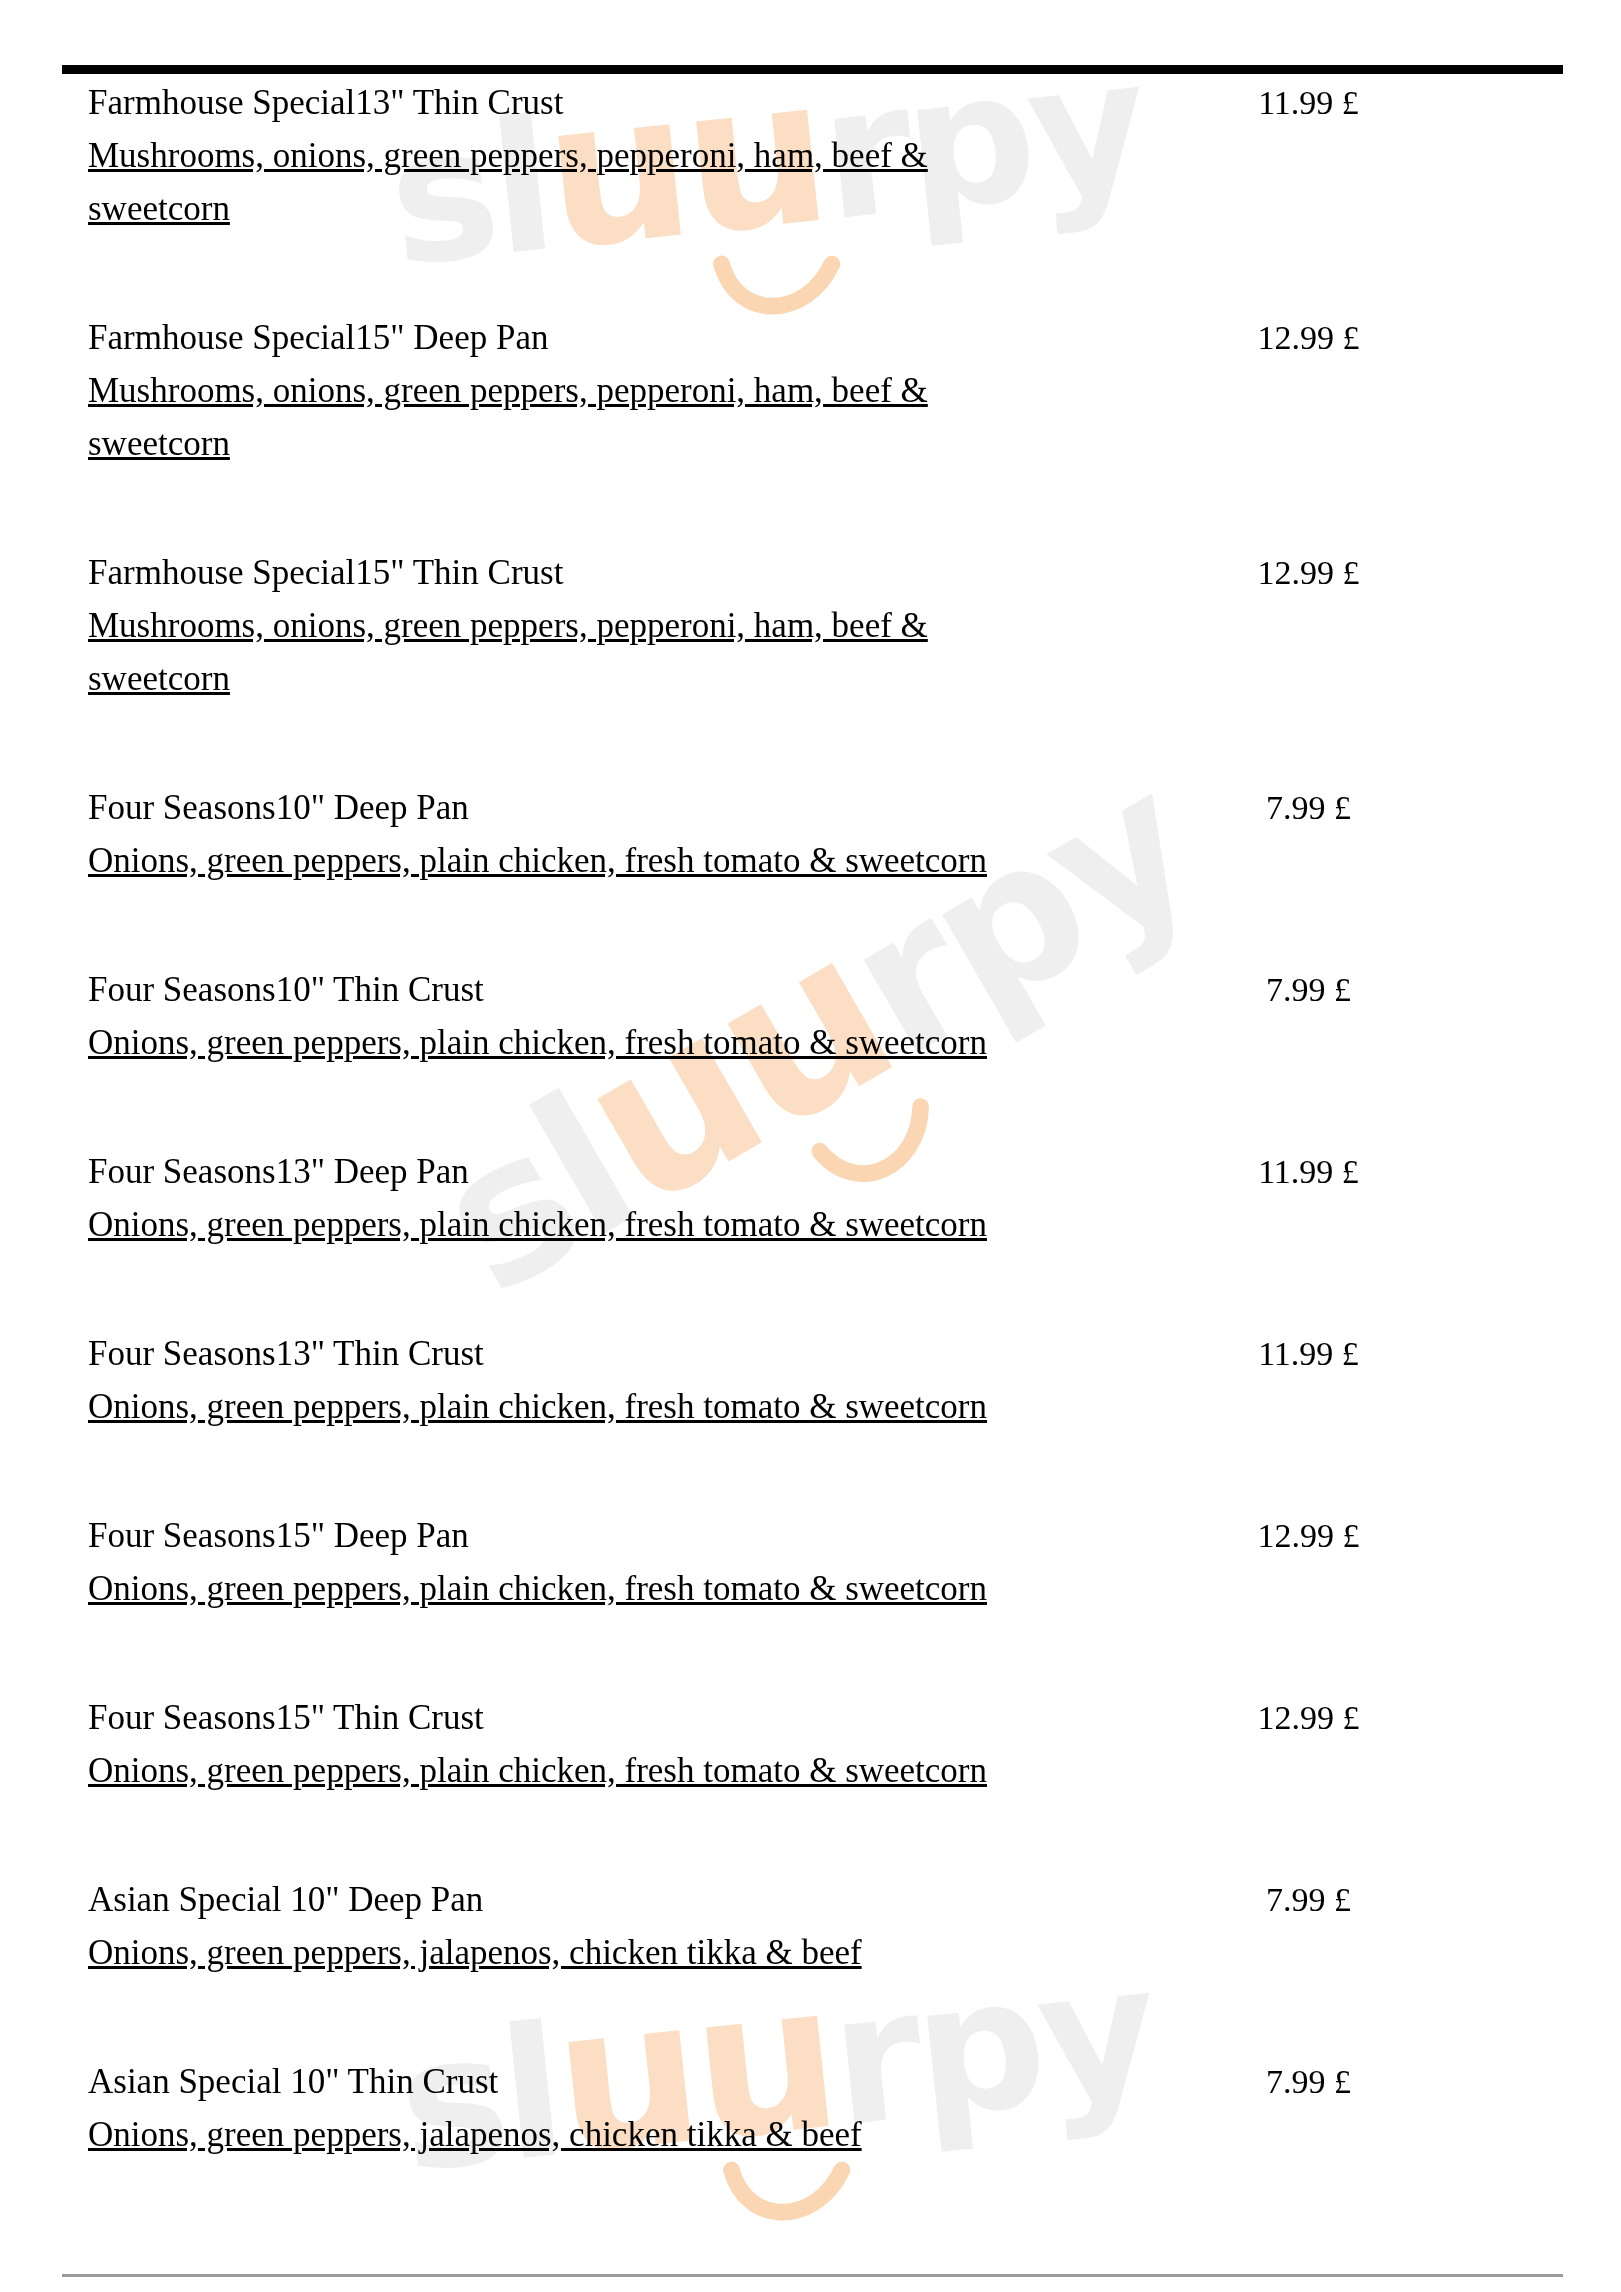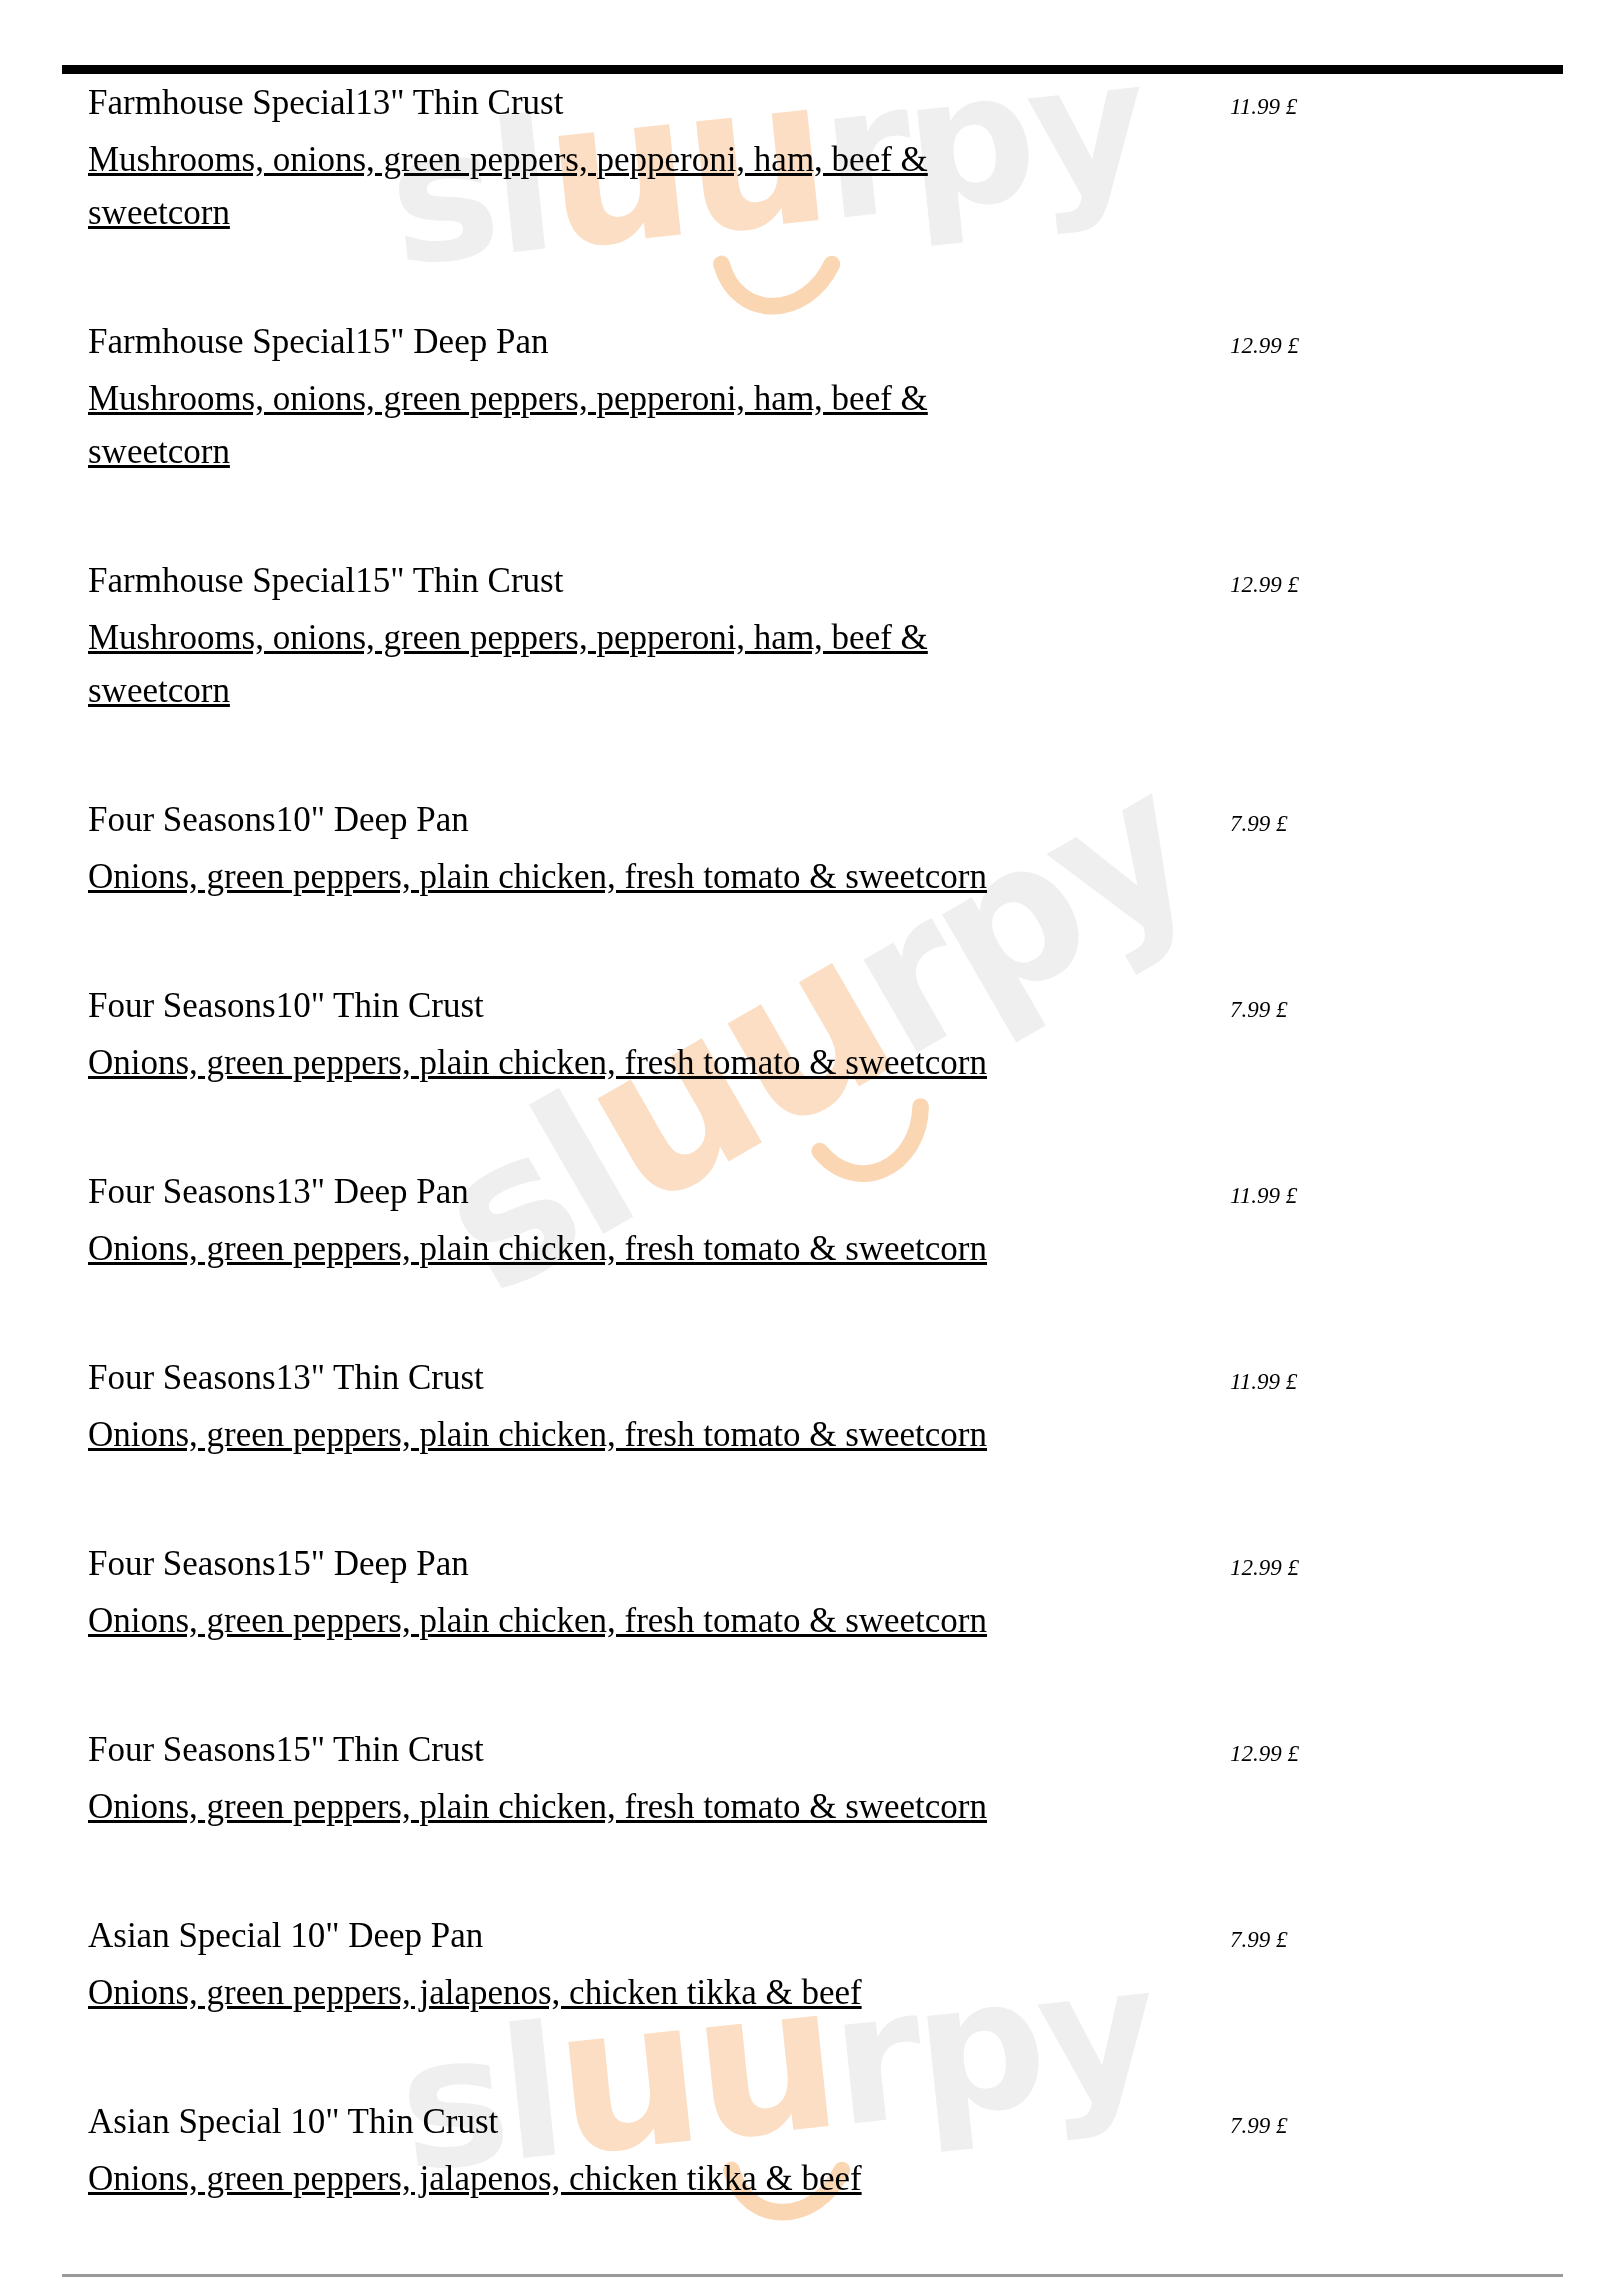--- a/index.html
+++ b/index.html
@@ -63,26 +63,25 @@
     display: flex;
     justify-content: space-between;
     align-items: baseline;
   }
   .item-name {
     font-size: 35px;
     line-height: 53px;
     white-space: nowrap;
   }
   .item-price {
-    font-size: 23px;
+    font-size: 34px;
     line-height: 53px;
-    text-align: left;
+    text-align: center;
     white-space: nowrap;
     min-width: 157px;
-    font-style: italic;
   }
   .item-desc {
     font-size: 35px;
     line-height: 53px;
     white-space: pre-line;
     max-width: 1098px;
     text-decoration: underline;
   }
 </style>
 </head>

